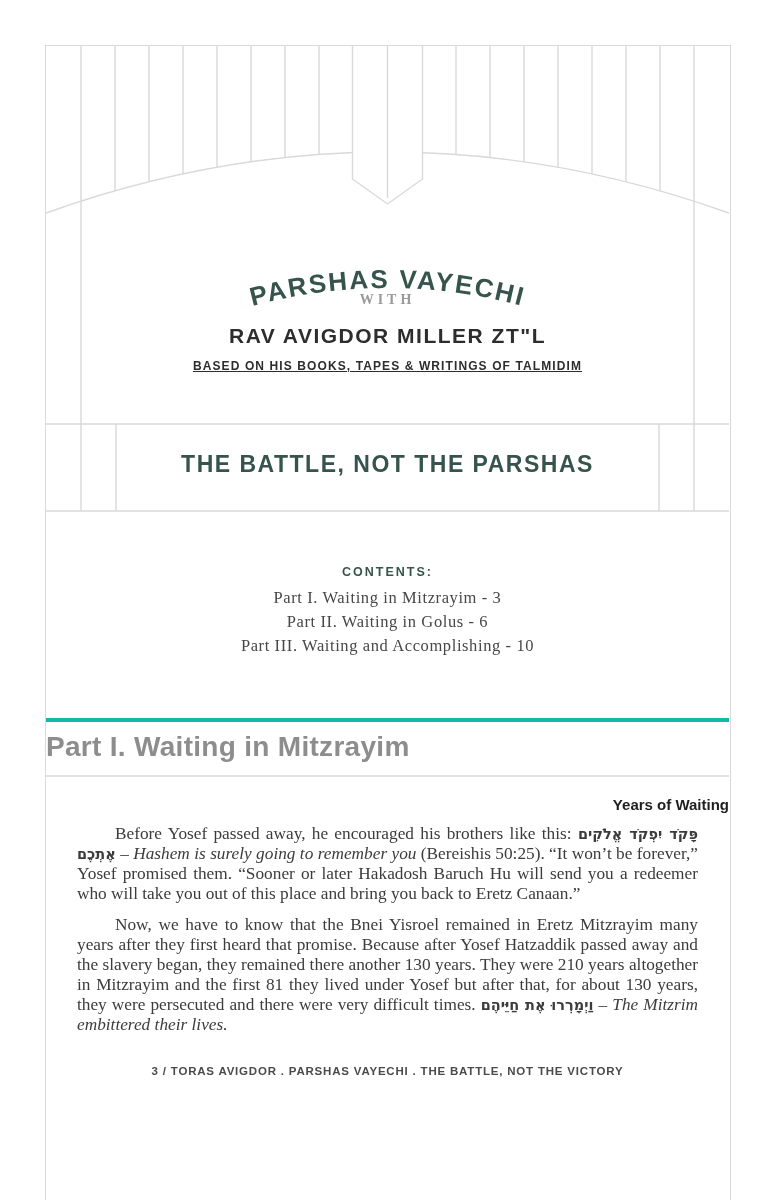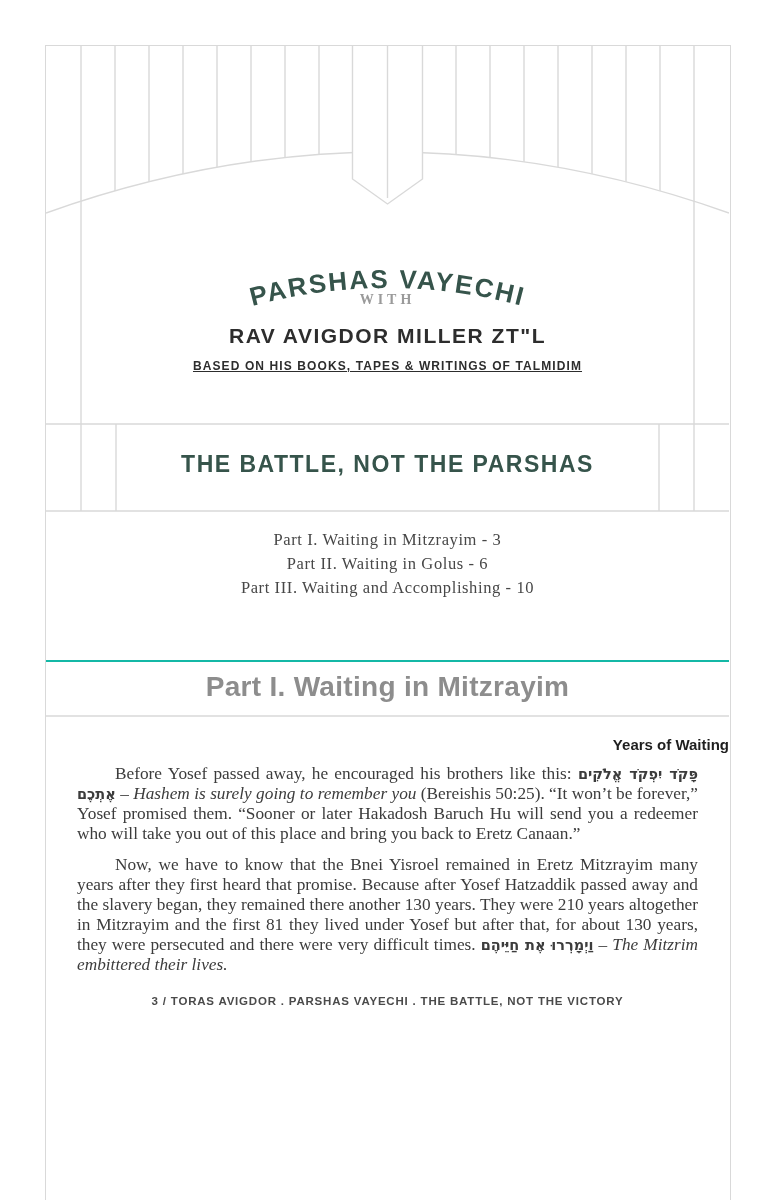--- a/index.html
+++ b/index.html
@@ -25,31 +25,31 @@
   .with-label{top:246px;font-family:"Liberation Serif",serif;font-weight:bold;
     font-size:14px;letter-spacing:4px;color:#9a9a9a;}
   .author-name{top:278px;font-weight:bold;font-size:21px;letter-spacing:1.5px;color:var(--ink);}
   .tagline{top:313px;font-weight:bold;font-size:12px;letter-spacing:1.1px;color:var(--ink);text-decoration:underline;}
   .issue-title{top:405px;font-weight:bold;font-size:23px;letter-spacing:1.5px;color:var(--accent-green);}
   .card-content{position:absolute;top:475px;left:0;width:683px;}
   .contents-label{margin-top:44px;text-align:center;font-weight:bold;font-size:12.5px;
     letter-spacing:2px;color:var(--accent-green);}
   .contents-list{margin-top:7px;text-align:center;font-family:"Liberation Serif",serif;
     font-size:16.5px;line-height:24px;color:#474747;letter-spacing:0.6px;}
-  .part-band{margin-top:60px;border-top:2px solid #14b8a6;border-bottom:2px solid #e2e2e2;
-    padding:9px 0 12px 0;text-align:center;}
+  .part-band{margin-top:60px;border-top:4px solid #14b8a6;border-bottom:2px solid #e2e2e2;
+    padding:9px 0 12px 0;text-align:left;}
   .part-heading{font-weight:bold;font-size:28px;color:var(--heading-gray);letter-spacing:0.3px;}
   .subheading{margin-top:19px;text-align:right;font-weight:bold;font-size:15px;color:#1f1f1f;}
   .body-copy{padding:0 31px;}
   .body-paragraph{margin-top:11px;font-family:"Liberation Serif",serif;
     font-size:17.3px;line-height:20px;color:var(--body-ink);
     text-align:justify;text-indent:38px;}
   .seg-italic{font-style:italic;}
   .seg-hebrew{font-family:"DejaVu Sans",sans-serif;font-weight:bold;font-size:14.5px;}
-  .page-footer{margin-top:20px;text-align:center;font-weight:bold;font-size:11.5px;
+  .page-footer{margin-top:30px;text-align:center;font-weight:bold;font-size:11.5px;
     letter-spacing:0.8px;color:#4a4a4a;}
 </style>
 </head>
 <body>
 
 <div class="page-card">
 
   <div class="header-deco">
     <svg width="683" height="475" viewBox="0 0 683 475">
 
@@ -98,20 +98,21 @@
     </svg>
 
     <div class="overlay with-label">WITH</div>
     <div class="overlay author-name">RAV AVIGDOR MILLER ZT"L</div>
     <div class="overlay tagline">BASED ON HIS BOOKS, TAPES &amp; WRITINGS OF TALMIDIM</div>
     <div class="overlay issue-title">THE BATTLE, NOT THE PARSHAS</div>
   </div>
 
   <div class="card-content">
 
+    <div class="contents-label">CONTENTS:</div>
     <div class="contents-list">
       <div>Part I. Waiting in Mitzrayim  - 3</div>
       <div>Part II. Waiting in Golus - 6</div>
       <div>Part III. Waiting and Accomplishing  - 10</div>
     </div>
 
     <div class="part-band">
       <div class="part-heading">Part I. Waiting in Mitzrayim</div>
     </div>
 

